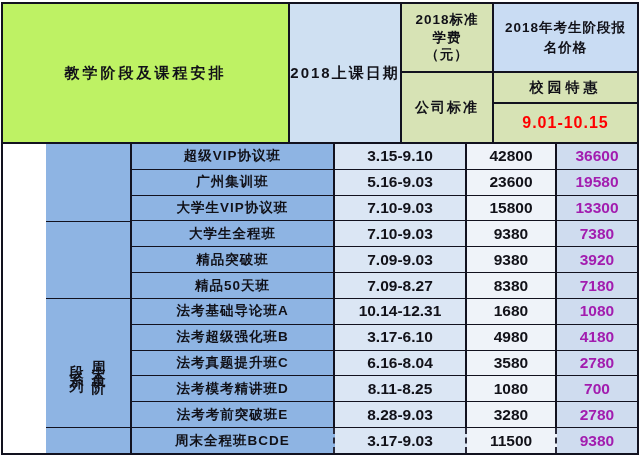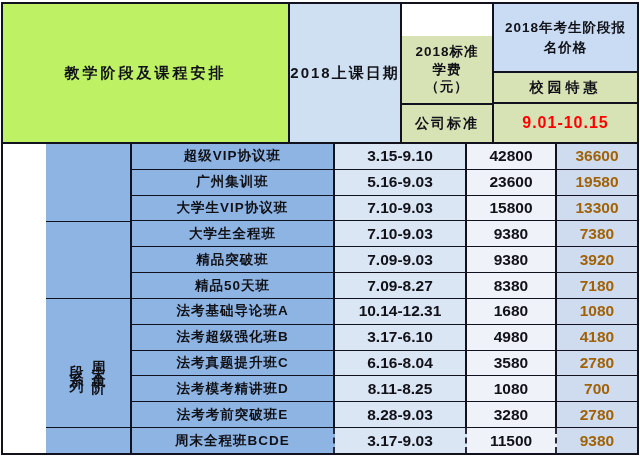--- a/index.html
+++ b/index.html
@@ -20,42 +20,42 @@
   .title-row{
     height:21px;flex:0 0 21px;background:#cfe0f2;border-bottom:2px solid #12121f;
     display:flex;align-items:center;justify-content:center;
     font-size:15px;letter-spacing:1px;
   }
   
   .header{flex:0 0 138px;display:flex;border-bottom:2px solid #12121f;}
   .h-stage{width:287px;background:#bef264;border-right:2px solid #12121f;font-size:15px;letter-spacing:3px;}
   .h-dates{width:112px;background:#cfe0f2;border-right:2px solid #12121f;font-size:15px;letter-spacing:2px;}
   .h-c4{width:90px;display:flex;flex-direction:column;border-right:2px solid #12121f;}
-  .h-fee{flex:0 0 69px;background:#d7e3b5;border-bottom:2px solid #12121f;flex-direction:column;font-size:13.5px;line-height:1.3;letter-spacing:1px;margin-top:32px;}
+  .h-fee{flex:0 0 69px;background:#d7e3b5;border-bottom:2px solid #12121f;flex-direction:column;font-size:13.5px;line-height:1.3;letter-spacing:1px;}
   .h-company{flex:1;background:#d7e3b5;font-size:14px;letter-spacing:2px;}
   .h-c5{flex:1;display:flex;flex-direction:column;}
   .h-price{flex:0 0 69px;background:#c9dcf3;border-bottom:2px solid #12121f;font-size:13.5px;line-height:1.45;padding:0 10px;letter-spacing:1px;}
   .h-special{flex:0 0 31px;background:#d7e3b5;border-bottom:2px solid #12121f;font-size:14px;letter-spacing:4px;}
   .h-window{flex:1;background:#d7e3b5;color:#ff0000;font-size:16px;letter-spacing:1px;}
   
   .tbody{flex:1;display:flex;min-height:0;padding-left:43px;}
   .stage-col{width:84px;flex:0 0 84px;display:flex;flex-direction:column;border-right:2px solid #12121f;background:#8eb4e3;}
   .stage-cell{border-bottom:1px solid #12121f;}
   .stage-cell:last-child{border-bottom:none;}
   .s3{flex:3;} .s5{flex:5;} .s1{flex:1;}
   .vwrap{display:flex;flex-direction:row;align-items:center;justify-content:center;gap:8px;height:100%;}
   .vcol{writing-mode:vertical-rl;text-orientation:upright;font-size:14px;letter-spacing:7px;line-height:1;}
   .vcol.left{transform:translateY(2px);}
   .rows{flex:1;display:flex;flex-direction:column;min-width:0;}
   .row{flex:1;display:flex;border-bottom:1px solid #12121f;min-height:0;}
   .row:last-child{border-bottom:none;}
   .c-name{width:203px;flex:0 0 203px;background:#8eb4e3;border-right:2px solid #12121f;font-size:13.5px;letter-spacing:1px;}
   .c-date{width:132px;flex:0 0 132px;background:#dbe6f4;border-right:2px solid #12121f;font-size:15.5px;}
   .c-fee{width:90px;flex:0 0 90px;background:#eff3f9;border-right:2px solid #12121f;font-size:15.5px;}
-  .c-spec{flex:1;background:#cfdcef;color:#a16207;font-size:15.5px;}
+  .c-spec{flex:1;background:#cfdcef;color:#a21caf;font-size:15.5px;}
   .row.dashed .c-name,.row.dashed .c-date,.row.dashed .c-fee{border-right:2px dashed #2a2a3a;}
 </style>
 </head>
 <body>
 
 <div class="table">
 
 
   <div class="header">
     <div class="cell h-stage">教学阶段及课程安排</div>

